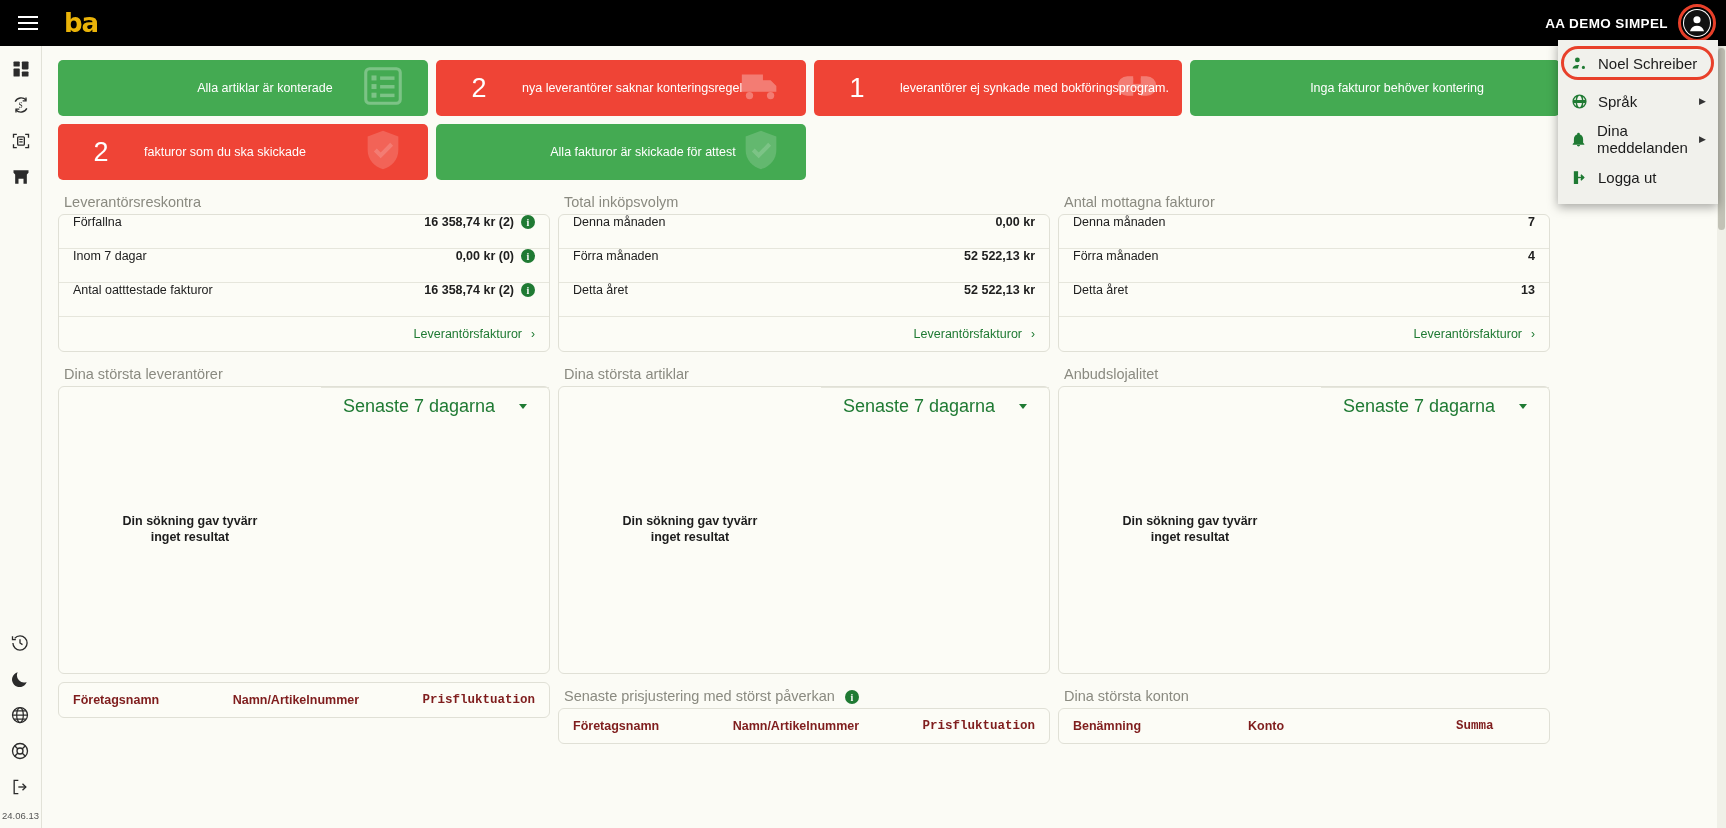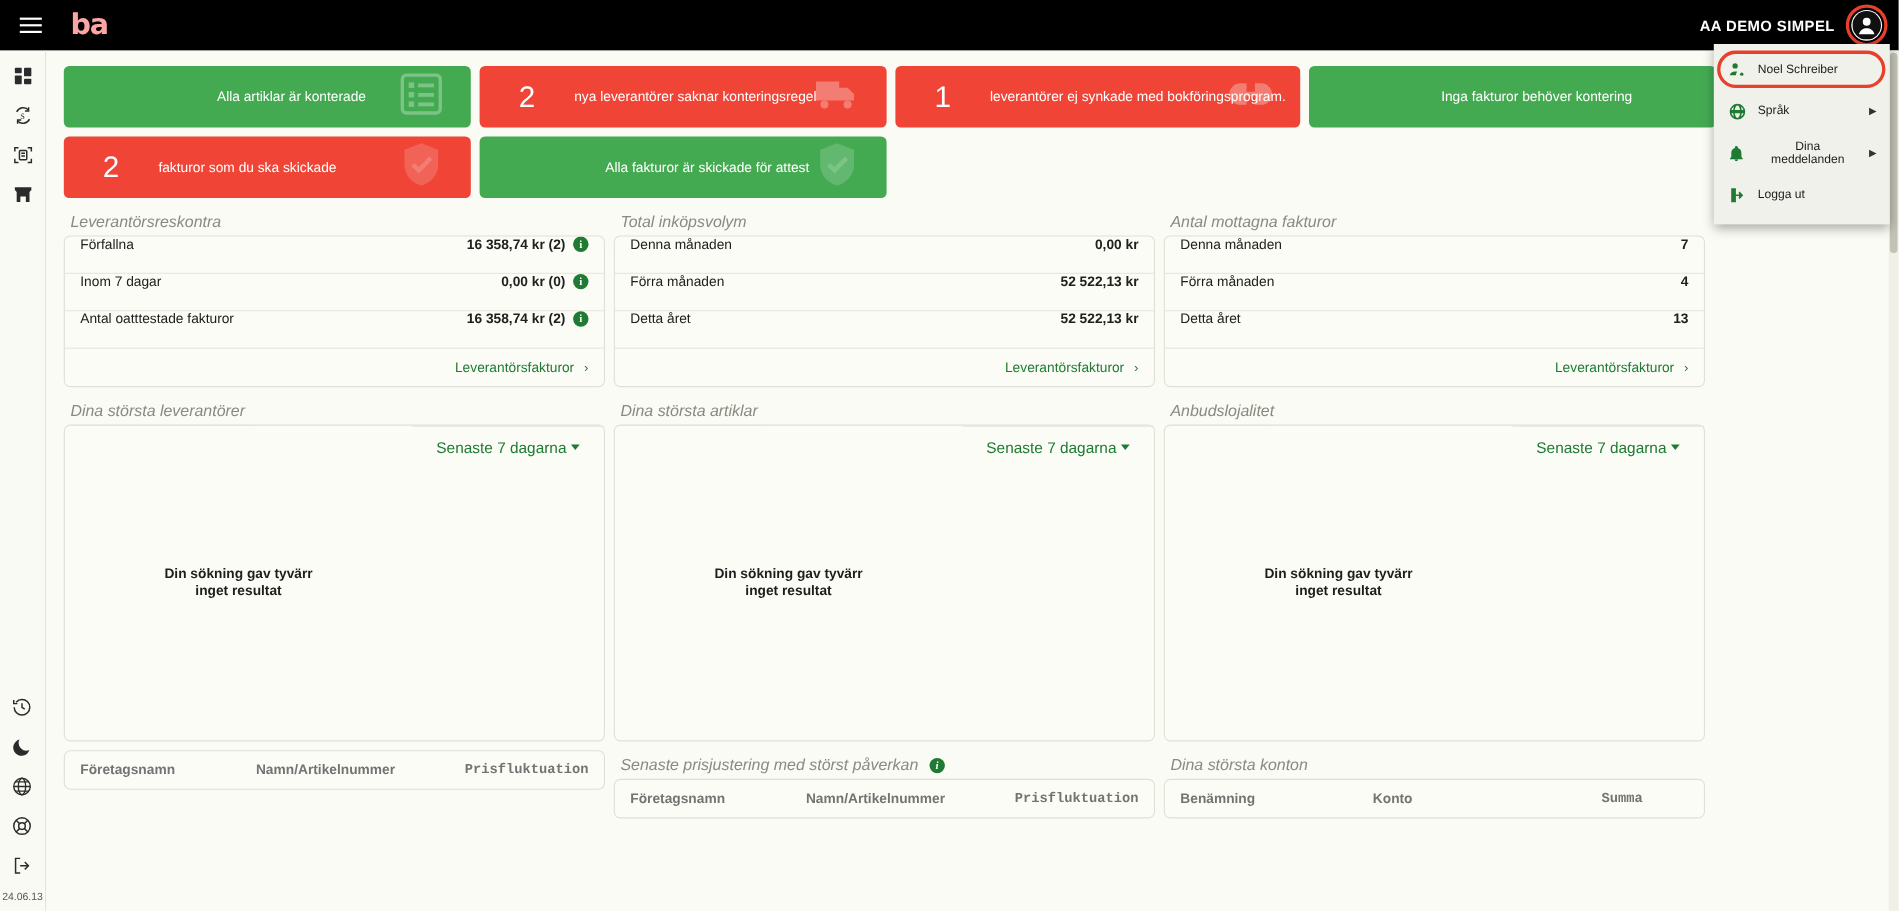--- a/index.html
+++ b/index.html
@@ -12,38 +12,38 @@
 
   
   .topbar {
     position: absolute; top: 0; left: 0;
     width: 1726px; height: 46px;
     background: #000;
     display: flex; align-items: center;
   }
   .hamburger { margin-left: 10px; width: 36px; height: 36px; display:flex; flex-direction:column; justify-content:center; align-items:center; gap:4px; cursor:pointer; }
   .hamburger span { display:block; width:20px; height:2px; background:#fff; }
-  .brand-logo { margin-left: 18px; color:#fca5a5; font-size:26px; font-weight:700; letter-spacing:-1px; font-family:"DejaVu Sans", sans-serif; }
+  .brand-logo { margin-left: 18px; color:#eab308; font-size:26px; font-weight:700; letter-spacing:-1px; font-family:"DejaVu Sans", sans-serif; }
   .topbar-right { margin-left:auto; display:flex; align-items:center; gap:10px; padding-right:10px; }
   .company-name { color:#fff; font-size:13.5px; font-weight:700; letter-spacing:0.4px; }
   .avatar-wrap { position:relative; width:38px; height:38px; display:flex; align-items:center; justify-content:center; }
   .avatar-ring { position:absolute; inset:0; border:3px solid #e8402a; border-radius:50%; }
   .avatar-circle { width:28px; height:28px; border-radius:50%; background:#fff; display:flex; align-items:center; justify-content:center; }
   .avatar-circle svg { width:26px; height:26px; }
 
   
   .user-menu {
     position:absolute; top:40px; right:8px; width:160px;
     background:#f1f1ec;
     box-shadow: 0 3px 10px rgba(0,0,0,0.35);
     z-index: 60;
     padding: 4px 0 8px 0;
   }
   .menu-item { position:relative; display:flex; align-items:center; height:38px; padding:0 12px; gap:10px; cursor:pointer; }
-  .menu-item .mi-label { font-size:11px; color:#1b1b1b;text-align:center; }
+  .menu-item .mi-label { font-size:15px; color:#1b1b1b; }
   .menu-item .mi-icon { width:18px; height:18px; display:flex; align-items:center; justify-content:center; }
   .menu-item .mi-icon svg { width:17px; height:17px; fill:#1f7a33; }
   .menu-arrow { margin-left:auto; font-size:9px; color:#333; }
   .menu-highlight { position:absolute; left:3px; right:4px; top:2px; height:34px; border:3px solid #e8402a; border-radius:18px; pointer-events:none; }
 
   
   .rail {
     position:absolute; top:46px; left:0; width:42px; height:782px;
     background:#fafaf4; border-right:1px solid #e2e2d8;
     display:flex; flex-direction:column; align-items:center;
@@ -74,21 +74,21 @@
   .tile-text { font-size:12.5px; font-weight:400; }
   .tile.center-text { justify-content:center;padding-left:44px; }
   .tile.center-text .tile-text { text-align:center; width:100%; }
   .tile-bgicon { position:absolute; right:22px; top:50%; transform:translateY(-50%); opacity:0.30; }
   .tile-bgicon svg { width:46px; height:46px; fill:#fff; }
   .tw1 { width:370px; } .tw2 { width:370px; } .tw3 { width:368px; } .tw4 { width:370px; }
 
   
   .grid { display:flex; gap:8px; padding:8px 14px 0 16px; }
   .col { width:492px; }
-  .card-title { font-size:14.5px; color:#8a8a80; padding:6px 0 4px 6px;font-style:italic; }
+  .card-title { font-size:14.5px; color:#8a8a80; padding:6px 0 4px 6px; }
   .card-title .info-dot { margin-left:6px; vertical-align:middle; }
   .card {
     background:#fcfcf6; border:1px solid #e0e0d6; border-radius:6px;
     overflow:hidden;
   }
   .row {
     display:flex; align-items:flex-start; justify-content:space-between;
     height:34px; padding:0 14px; border-bottom:1px solid #e6e6dc;
     font-size:12.5px; color:#202020;
   }
@@ -107,26 +107,26 @@
   }
 
   
   .panel {
     background:#fcfcf6; border:1px solid #e0e0d6; border-radius:6px;
     height:288px; display:flex; flex-direction:row;
   }
   .panel-body { flex:1; display:flex; align-items:center; justify-content:center; }
   .empty-msg { text-align:center; font-size:12.5px; font-weight:700; color:#1d1d1d; line-height:1.25; }
   .panel-foot { height:38px; border-top:1px solid #e6e6dc; display:flex; align-items:center; padding:0 22px; }
-  .dd { display:flex; align-items:center; gap:4px; font-size:14px; color:#1f7a33; cursor:pointer; }
+  .dd { display:flex; align-items:center; gap:24px; font-size:18px; color:#1f7a33; cursor:pointer; }
   .dd .caret { width:0;height:0;border-left:4px solid transparent;border-right:4px solid transparent;border-top:5px solid #1f7a33; }
 
   
   .tbl { background:#fcfcf6; border:1px solid #e0e0d6; border-radius:6px; overflow:hidden; }
-  .tbl-head { display:flex; height:34px; align-items:center; font-size:12.5px; font-weight:700; color:#737373; padding:0 14px; }
+  .tbl-head { display:flex; height:34px; align-items:center; font-size:12.5px; font-weight:700; color:#7f1d1d; padding:0 14px; }
   .tbl-head .c1 { width:175px; } .tbl-head .c2 { width:208px; } .tbl-head .c3 { flex:1;font-family:Liberation Mono, monospace; }
 
   
   .scrollbar { position:absolute; right:0; top:46px; width:9px; height:782px; background:#f0f0e8; }
   .scroll-thumb { position:absolute; top:2px; left:1px; width:7px; height:182px; background:#c2c2b6; border-radius:4px; }
 </style>
 </head>
 <body>
 
 <div class="topbar">

